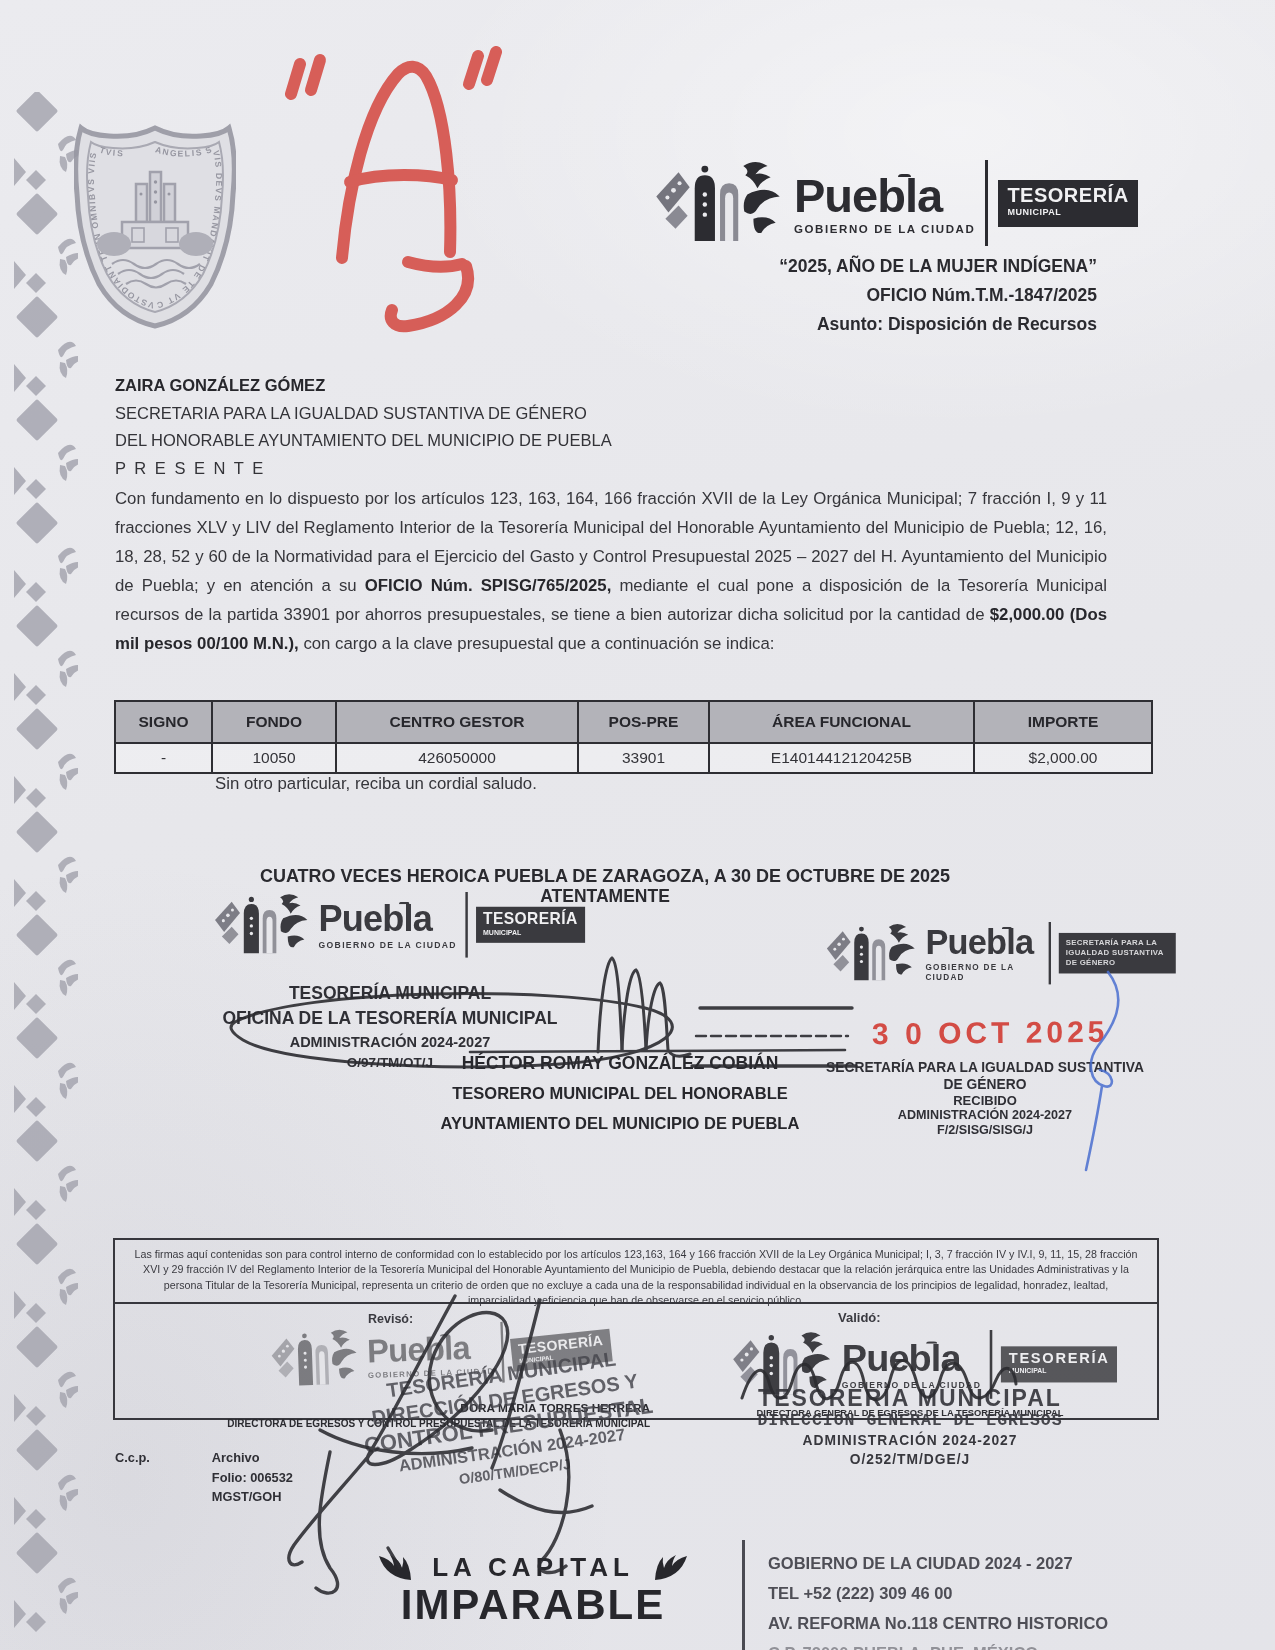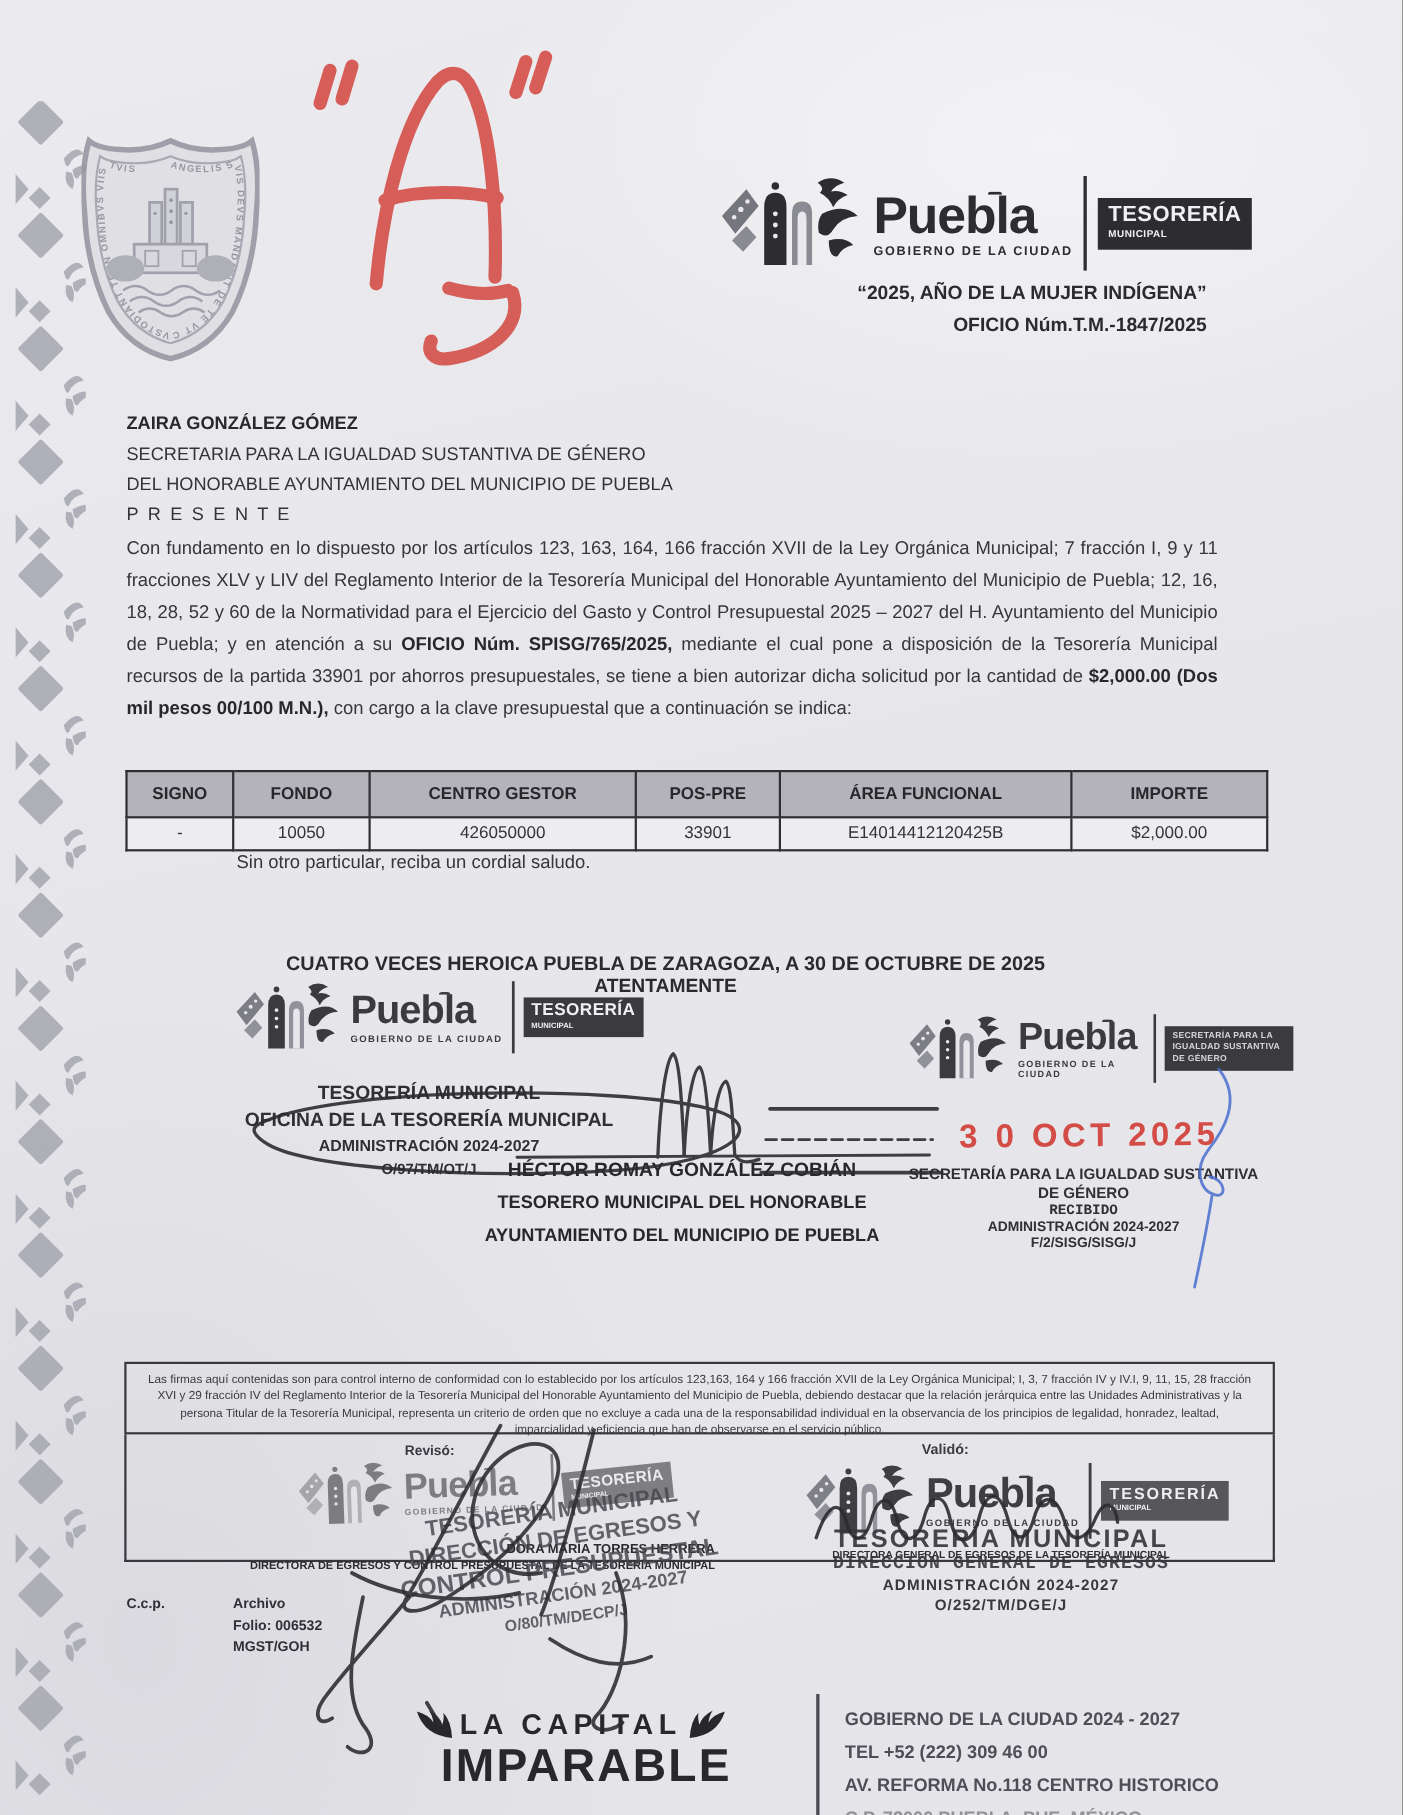--- a/index.html
+++ b/index.html
@@ -87,21 +87,21 @@
   #sig-right-logo .lg-word { font-size:44px; }
   #sig-right-logo .lg-accent { top:2px; left:98px; }
   #sig-right-logo .lg-sub { font-size:10.5px; }
   #sig-right-logo .lg-badge { min-width:150px; min-height:52px; }
   #sig-right-logo .lg-badge .s { font-weight:700; font-size:10px; line-height:13px; letter-spacing:.4px; opacity:.85; }
 
   #date-stamp { left:872px; top:1016px; color:#d23f38; font-weight:800; font-size:30px; letter-spacing:4px; transform:rotate(-.6deg); opacity:.92; }
   #sig-right-lines { left:785px; top:1060px; width:400px; text-align:center; color:#2f2f35; font-weight:700; }
   #sig-right-lines .r1 { font-size:13.8px; line-height:16.5px; }
   #sig-right-lines .r2 { font-size:13.8px; line-height:16px; }
-  #sig-right-lines .r3 { font-size:13px; line-height:15.5px;font-family:Liberation Mono, monospace; }
+  #sig-right-lines .r3 { font-size:13px; line-height:15.5px; }
   #sig-right-lines .r4 { font-size:12.6px; line-height:15px; }
   #sig-right-lines .r5 { font-size:12.6px; line-height:15px; }
 
   
   #legal-box { left:113px; top:1238px; width:1046px; height:66px; border:2.5px solid #37373d;
     padding:7px 16px; font-size:10.7px; line-height:15.4px; text-align:center; color:#3a3a40; font-weight:500; }
   #sig-box { left:113px; top:1304px; width:1046px; height:116px; border:2.5px solid #37373d; border-top:none; }
   #reviso-label { left:368px; top:1312px; font-weight:700; font-size:12.5px; color:#3a3a40; }
   #valido-label { left:838px; top:1310px; font-weight:700; font-size:13px; color:#3a3a40; }
 
@@ -138,21 +138,21 @@
   #valido-text .vtiny { font-weight:800; font-size:9.3px; line-height:10px; margin-top:-2px; color:#2e2e33; }
   #valido-text .v2 { font-weight:800; font-size:16.5px; letter-spacing:1px; line-height:18px; margin-top:-6px; opacity:.9;font-family:Liberation Mono, monospace; }
   #valido-text .v3 { font-weight:700; font-size:13.8px; line-height:21px; letter-spacing:1px; }
   #valido-text .v4 { font-weight:700; font-size:13.8px; line-height:18px; letter-spacing:1px; }
 
   
   #ccp { left:115px; top:1448px; font-size:12.8px; line-height:19.5px; color:#2f2f35; font-weight:700; display:flex; gap:62px; }
 
   
   #footer-logo { left:378px; top:1552px; width:310px; text-align:center; color:#27272c; }
-  #footer-logo .cap-row { display:flex; align-items:center; justify-content:flex-start; gap:6px; }
+  #footer-logo .cap-row { display:flex; align-items:center; justify-content:space-between; gap:6px; }
   #footer-logo .cap-word { font-weight:800; font-size:26px; letter-spacing:5px; }
   #footer-logo .imp { font-weight:800; font-size:42px; letter-spacing:2px; line-height:44px; }
   #footer-divider { left:742px; top:1540px; width:2.5px; height:112px; background:#4a4a52; }
   #footer-contact { left:768px; top:1548px; font-weight:700; font-size:16.5px; line-height:30px; color:#4e4e56; }
   #footer-contact .fade { opacity:.55; filter:blur(.4px); }
 
   
   #ink-overlay { left:0; top:0; pointer-events:none; z-index:60; }
   .content-z { z-index:10; }
 </style>
@@ -258,20 +258,21 @@
     <div class="lg-bar"></div>
     <div class="lg-badge">
       <div class="b1">TESORERÍA</div>
       <div class="b2">MUNICIPAL</div>
     </div>
   </div>
 
   <div id="header-lines" class="abs content-z">
     <div>“2025, AÑO DE LA MUJER INDÍGENA”</div>
     <div>OFICIO Núm.T.M.-1847/2025</div>
+    <div>Asunto: Disposición de Recursos</div>
   </div>
 
   <div id="addressee" class="abs content-z">
     <div class="name">ZAIRA GONZÁLEZ GÓMEZ</div>
     <div>SECRETARIA PARA LA IGUALDAD SUSTANTIVA DE GÉNERO</div>
     <div>DEL HONORABLE AYUNTAMIENTO DEL MUNICIPIO DE PUEBLA</div>
     <div class="presente">P R E S E N T E</div>
   </div>
 
   <div id="body-par" class="abs content-z">

